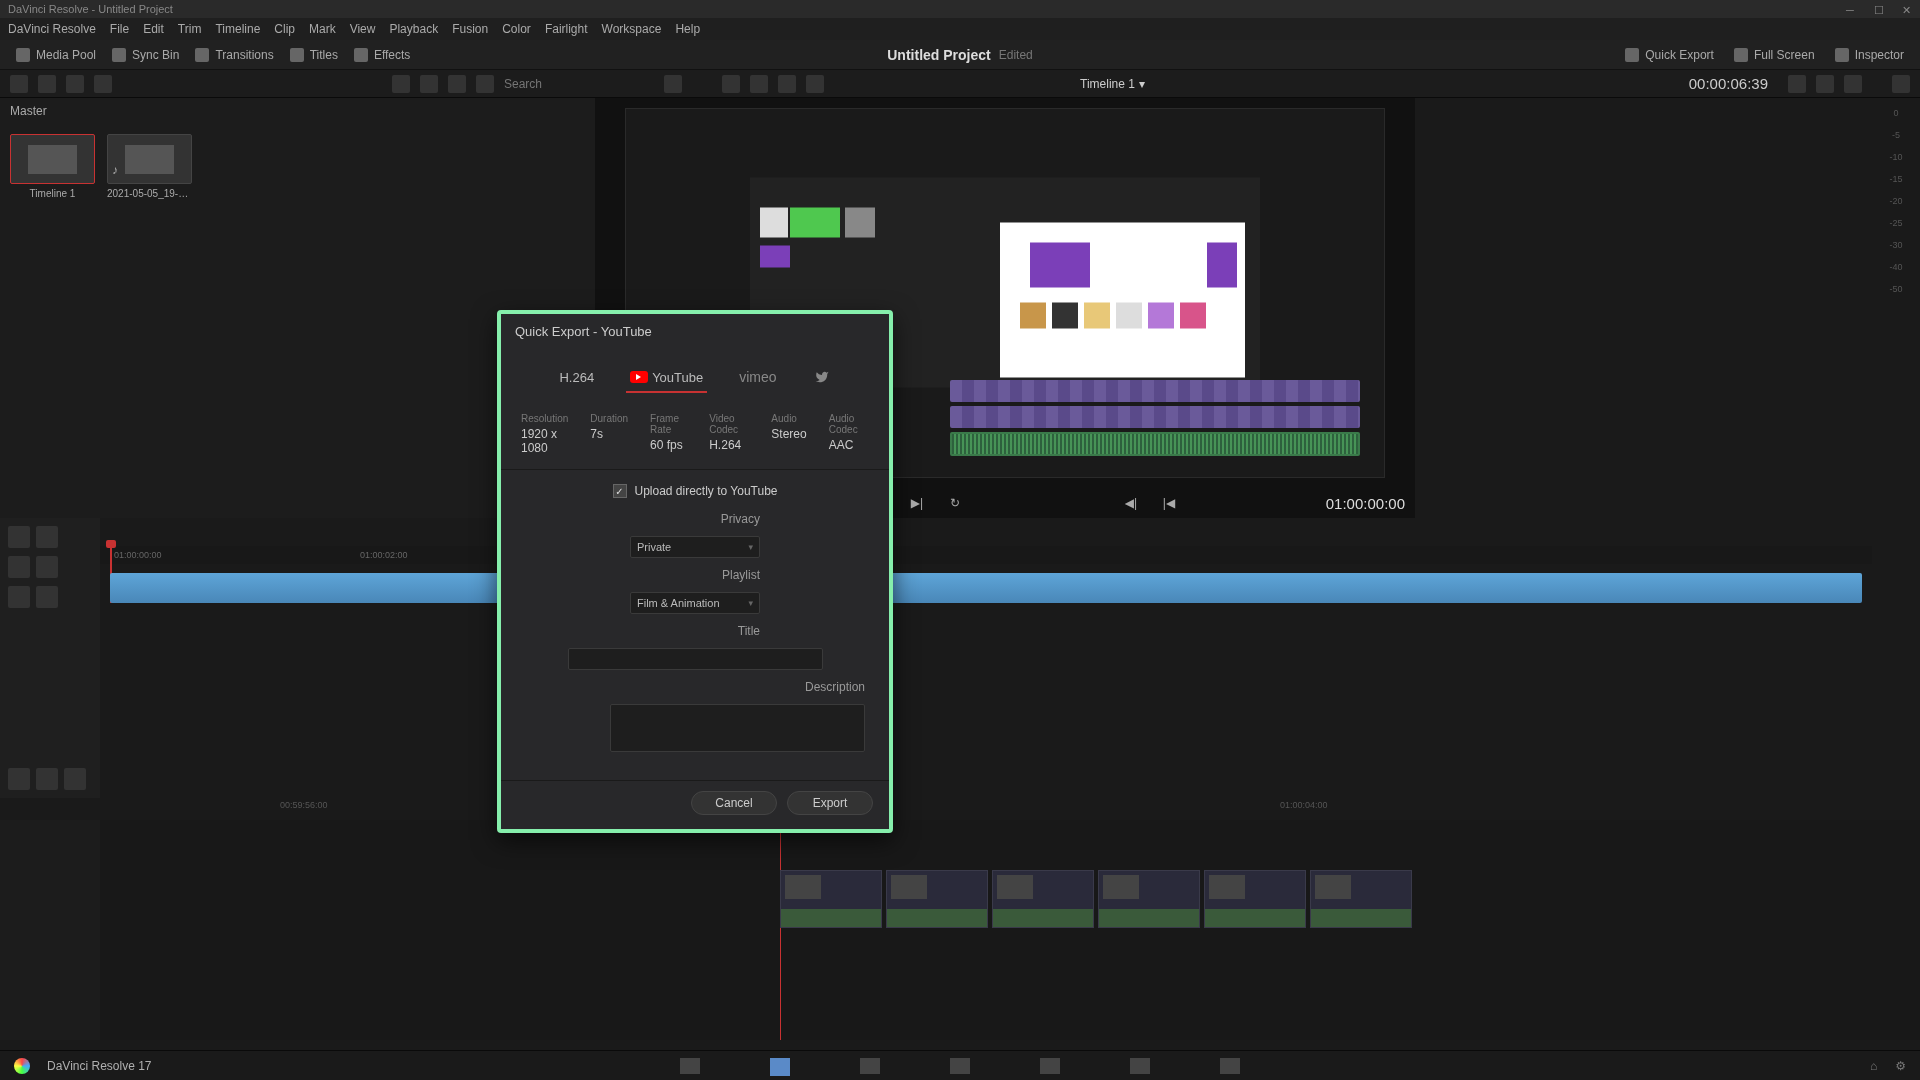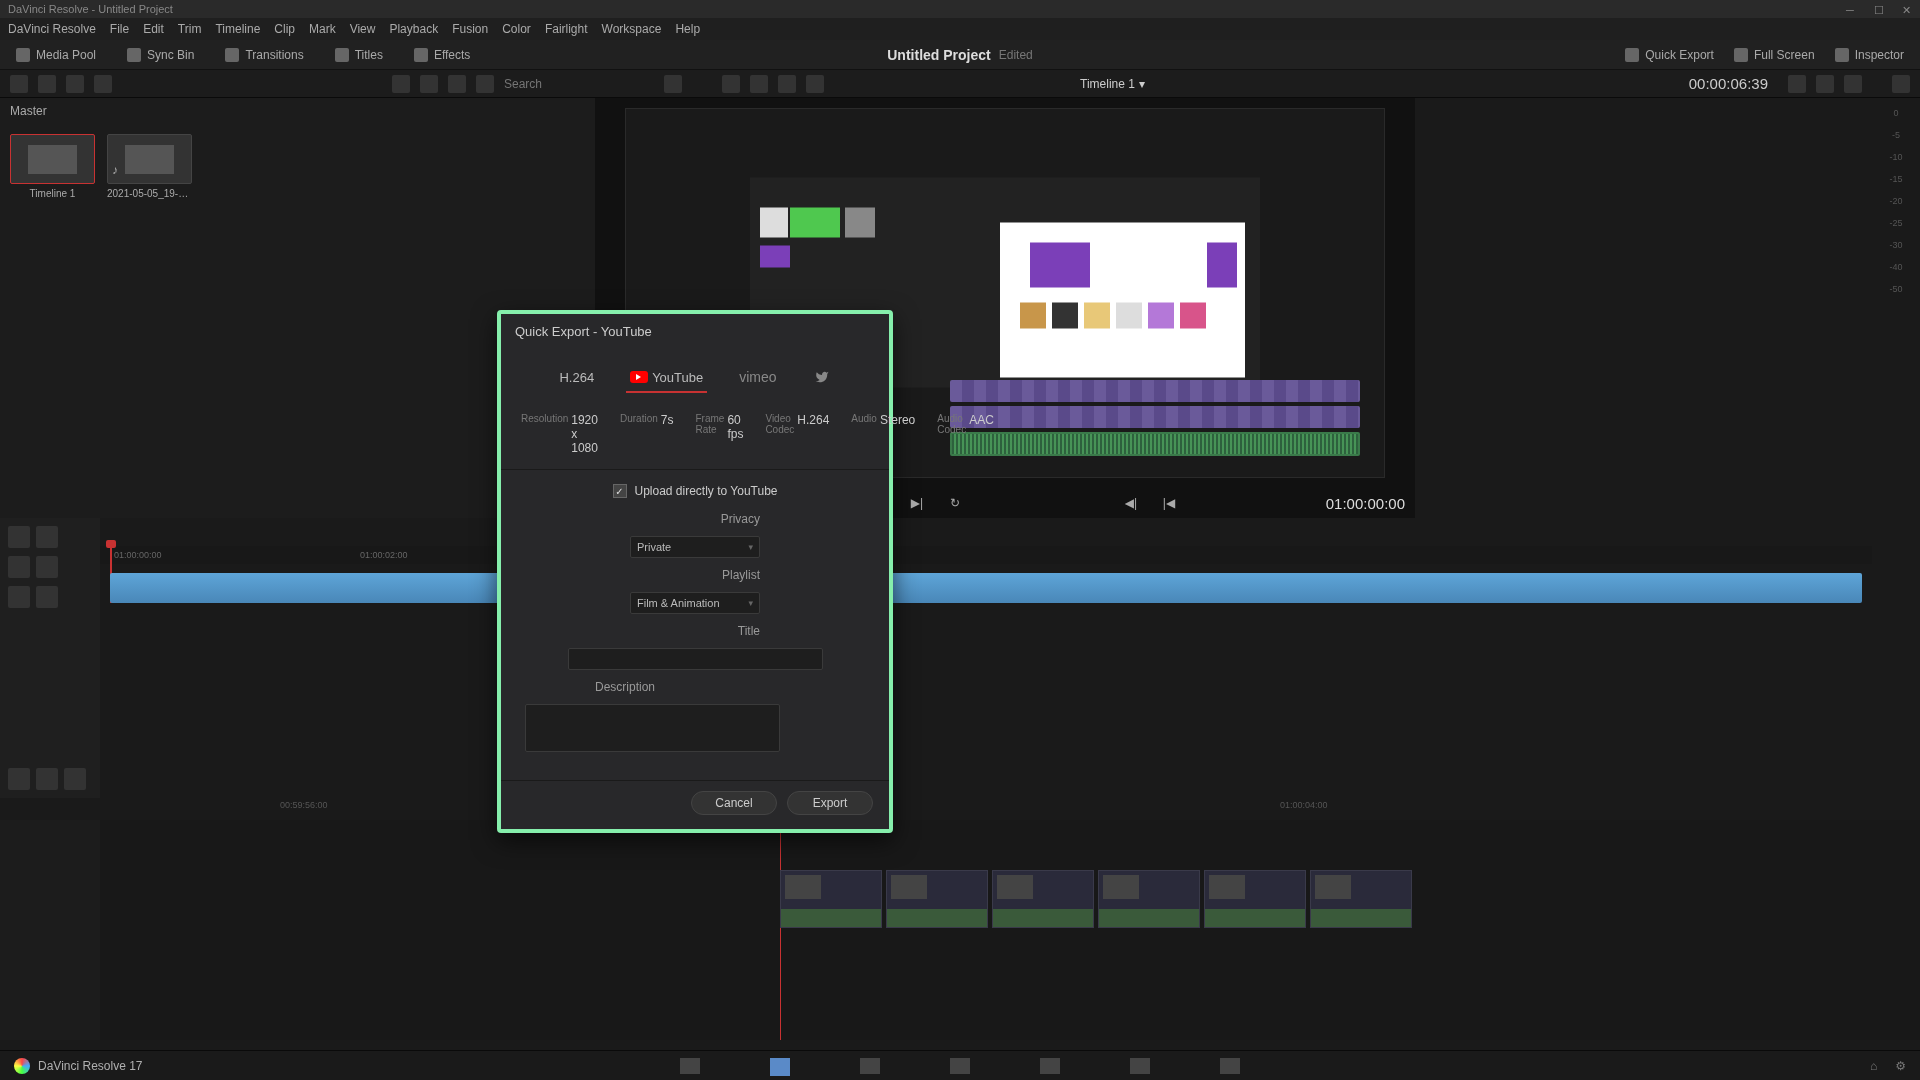--- a/index.html
+++ b/index.html
@@ -8,21 +8,21 @@
 
 .title-bar { height: 18px; background: #2a2a2a; display: flex; align-items: center; padding: 0 8px; color: #888; font-size: 11px; }
 .title-bar .window-controls { margin-left: auto; display: flex; gap: 18px; }
 .title-bar .wc { width: 10px; height: 10px; display: inline-block; color: #888; }
 
 
 .menu-bar { height: 22px; background: #1f1f1f; display: flex; align-items: center; padding: 0 8px; gap: 14px; font-size: 12px; color: #aaa; }
 .menu-bar span { cursor: default; }
 
 
-.tool-bar { height: 30px; background: #212121; display: flex; align-items: center; padding: 0 10px; gap: 19px; border-bottom: 1px solid #111; }
+.tool-bar { height: 30px; background: #212121; display: flex; align-items: center; padding: 0 10px; gap: 4px; border-bottom: 1px solid #111; }
 .tool-item { display: flex; align-items: center; gap: 6px; padding: 2px 6px; color: #aaa; font-size: 12px; }
 .tool-icon { width: 14px; height: 14px; background: #666; border-radius: 2px; }
 .tool-bar .center { position: absolute; left: 50%; transform: translateX(-50%); display: flex; align-items: center; gap: 8px; }
 .tool-bar .right { margin-left: auto; display: flex; gap: 8px; }
 .project-title { color: #ddd; font-size: 14px; font-weight: 700; }
 .edited { color: #777; font-size: 12px; }
 
 
 .sec-bar { height: 28px; background: #1c1c1c; display: flex; align-items: center; padding: 0 10px; gap: 10px; border-bottom: 1px solid #0a0a0a; }
 .sec-bar .icon-btn { width: 18px; height: 18px; background: #333; border-radius: 2px; }
@@ -71,37 +71,37 @@
 .lt-tracks { position: absolute; left: 100px; top: 70px; right: 0; height: 100px; }
 .clip-row { display: flex; gap: 4px; height: 60px; }
 .clip { width: 102px; height: 58px; background: #2a2a3a; border: 1px solid #3a3a4a; position: relative; }
 .clip-thumb { width: 36px; height: 24px; background: #444; margin: 4px; }
 .audio-wave { position: absolute; bottom: 0; left: 0; right: 0; height: 18px; background: #3a5a3a; }
 .lt-playhead { position: absolute; left: 780px; top: 0; bottom: 0; width: 1px; background: #c83232; }
 .lt-left-tools { position: absolute; left: 0; top: 0; width: 100px; height: 100%; background: #1c1c1c; }
 
 
 .page-bar { position: absolute; bottom: 0; left: 0; right: 0; height: 30px; background: #1a1a1a; display: flex; align-items: center; padding: 0 14px; border-top: 1px solid #0a0a0a; }
-.page-bar .left { display: flex; align-items: center; gap: 8px; }
+.page-bar .left { display: flex; align-items: center; gap: 17px; }
 .page-bar .logo { width: 16px; height: 16px; background: conic-gradient(#f44, #4af, #4f4, #ff4, #f44); border-radius: 50%; }
 .page-bar .pages { position: absolute; left: 50%; transform: translateX(-50%); display: flex; gap: 70px; }
 .page-icon { width: 20px; height: 16px; background: #444; }
 .page-icon.active { background: #5a8ac8; box-shadow: 0 2px 0 #5a8ac8; }
 .page-bar .right-icons { margin-left: auto; display: flex; gap: 18px; }
 .dialog { position: absolute; left: 497px; top: 310px; width: 396px; background: #28282a; border: 4px solid #86efac; border-radius: 4px; box-shadow: 0 8px 24px rgba(0,0,0,0.6); }
 .dialog-title { padding: 10px 14px; color: #ccc; font-size: 13px; }
 .preset-row { display: flex; justify-content: center; gap: 28px; padding: 14px 0 10px; }
 .preset { display: flex; align-items: center; gap: 4px; padding: 6px 4px; color: #bbb; font-size: 13px; border-bottom: 2px solid transparent; }
 .preset.active { border-bottom: 2px solid #c83232; }
 .yt-logo { width: 18px; height: 12px; background: #ff0000; border-radius: 3px; position: relative; display: inline-block; }
 .yt-logo::after { content: ''; position: absolute; left: 6px; top: 3px; border-left: 5px solid #fff; border-top: 3px solid transparent; border-bottom: 3px solid transparent; }
 .vimeo-logo { color: #888; font-size: 14px; }
 .tw-logo { width: 18px; height: 14px; color: #888; }
 .spec-row { display: flex; padding: 10px 20px 14px; gap: 22px; border-bottom: 1px solid #1a1a1a; }
-.spec { display: flex; flex-direction: row; gap: 3px; }
+.spec { display: flex; flex-direction: column; gap: 3px; }
 .spec-label { font-size: 10px; color: #777; }
 .spec-value { font-size: 12px; color: #ccc; }
 .form-area { padding: 14px 24px 18px; }
 .form-row { display: flex; align-items: center; gap: 10px; margin-bottom: 10px; flex-direction: column; }
 .form-label { width: 130px; text-align: right; color: #999; font-size: 12px; }
 .checkbox { width: 14px; height: 14px; background: #444; border: 1px solid #666; display: inline-flex; align-items: center; justify-content: center; color: #ddd; font-size: 10px; }
 .check-row { display: flex; align-items: center; gap: 8px; justify-content: center; margin-bottom: 14px; color: #ccc; font-size: 12px; }
 .select { width: 130px; height: 22px; background: #1e1e1e; border: 1px solid #3a3a3a; border-radius: 2px; color: #bbb; font-size: 11px; padding: 0 6px; display: flex; align-items: center; justify-content: space-between; }
 .select .chev { color: #666; font-size: 9px; }
 .text-input { width: 255px; height: 22px; background: #1e1e1e; border: 1px solid #3a3a3a; border-radius: 2px; color: #bbb; font-size: 11px; padding: 0 6px; }
@@ -434,21 +434,21 @@
       <span class="form-label">Playlist</span>
       <div class="select">
         <span>Film &amp; Animation</span>
         <span class="chev">▾</span>
       </div>
     </div>
     <div class="form-row">
       <span class="form-label">Title</span>
       <input class="text-input" value="" style="">
     </div>
-    <div class="form-row" style="align-items:flex-start">
+    <div class="form-row" style="align-items:flex-end">
       <span class="form-label">Description</span>
       <textarea class="textarea" style=""></textarea>
     </div>
   </div>
   <div class="dialog-footer">
     <div class="btn">
         <span>Cancel</span>
       </div>
     <div class="btn">
         <span>Export</span>

